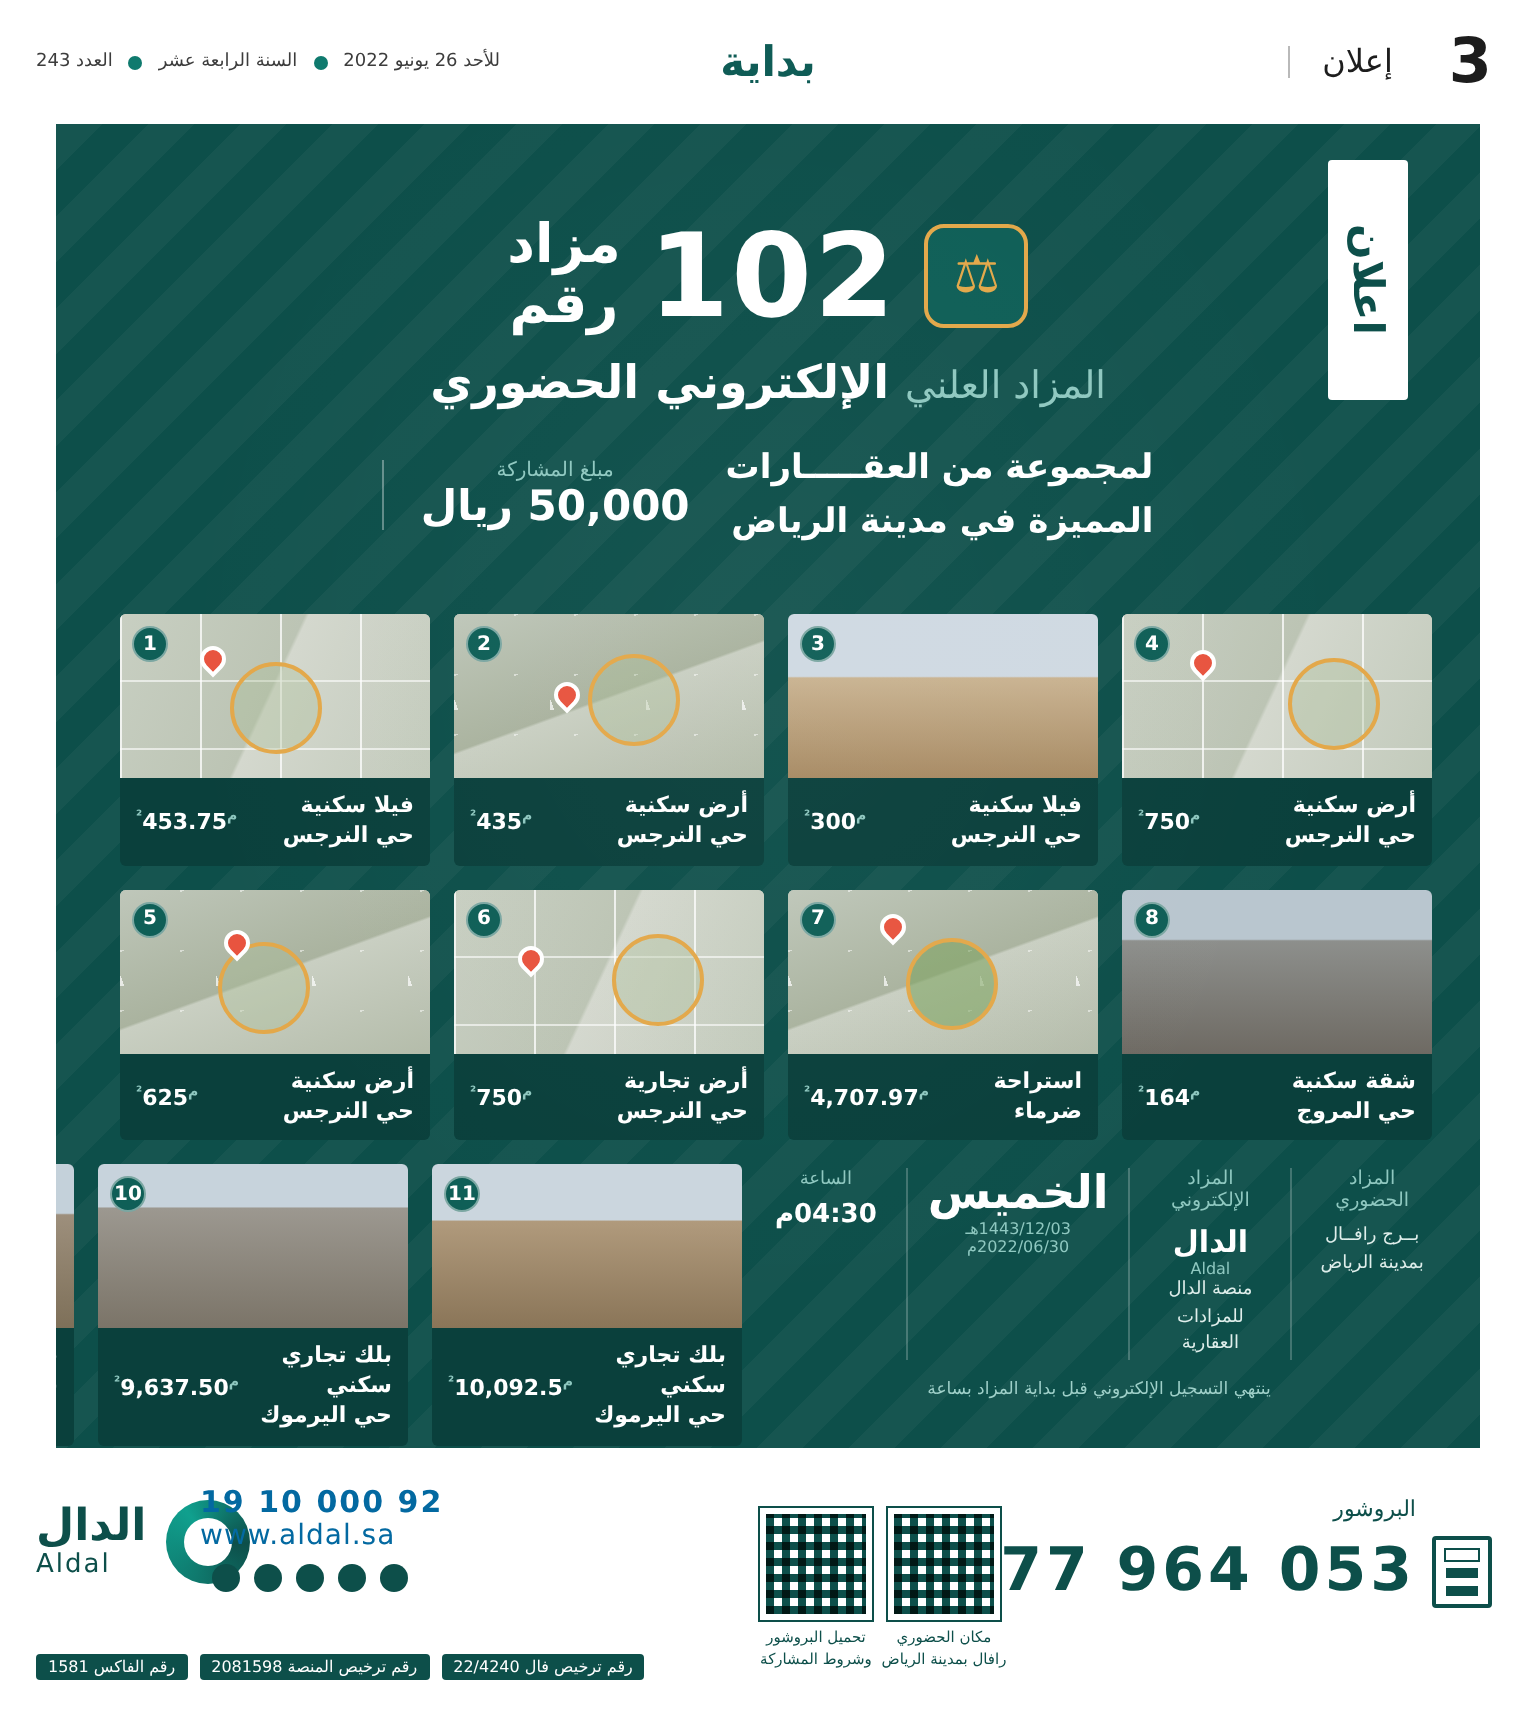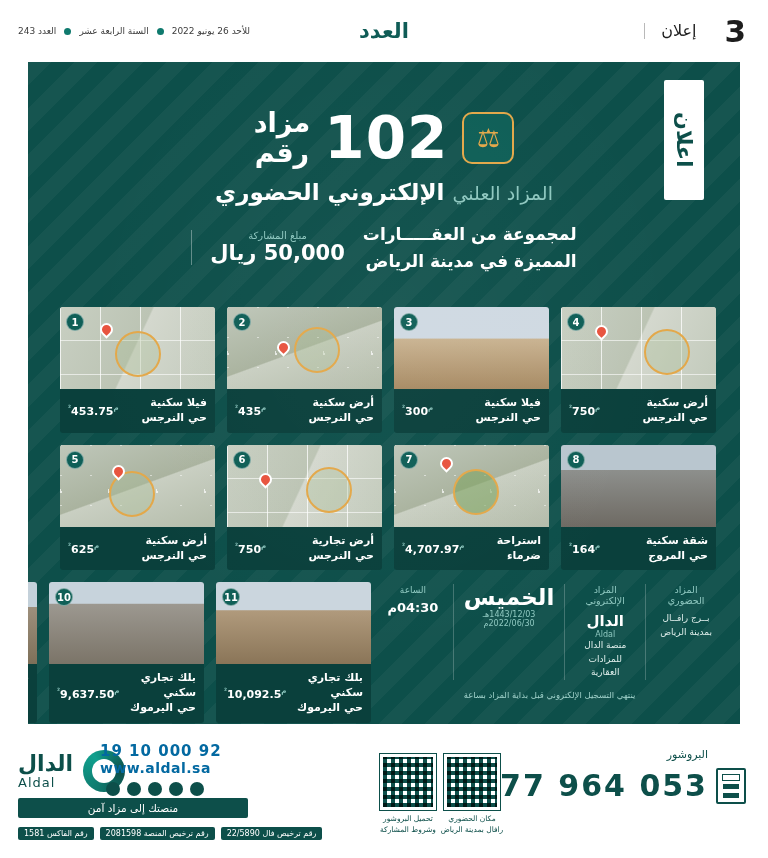--- a/index.html
+++ b/index.html
@@ -197,21 +197,21 @@
     background: conic-gradient(from 200deg, #0f7a6e, #10a08e, #0d4f4a 70%, #0f7a6e);
     position: relative;
   }
   .brand-mark::after{
     content:""; position:absolute; inset:9px; border-radius:50%; background:#fff;
   }
   .contact {
     position:absolute; left: 100px; top: 18px; text-align:left; color:#0369a1;
   }
   .contact .num { font-size: 15px; font-weight:bold; letter-spacing:1px; }
-  .contact .web { font-size: 14px; font-weight:bold; letter-spacing:.5px; }
+  .contact .web { font-size: 14px; font-weight:normal; letter-spacing:.5px; }
   .tagline {
     position:absolute; left: 18px; bottom: 40px; width: 230px;
     background:#0d4f4a; color:#fff; font-size: 10.5px; text-align:center;
     padding: 4px 8px; border-radius: 2px;
   }
   .social { position:absolute; left: 106px; bottom: 62px; display:flex; gap:7px; direction:ltr;}
   .social i {
     width: 14px; height: 14px; border-radius:50%; background:#0d4f4a; display:inline-block;
   }
   .lic {
@@ -224,21 +224,21 @@
 </head>
 <body>
 
 <div class="page">
 
   <div class="topbar">
     <div class="topbar-left">
       <div class="issue-num">3</div>
       <div class="issue-label">إعلان</div>
     </div>
-    <div class="masthead">العدد</div>
+    <div class="masthead">بداية</div>
     <div class="topbar-right">
       <span>للأحد 26 يونيو 2022</span>
       <span class="dot"></span>
       <span>السنة الرابعة عشر</span>
       <span class="dot"></span>
       <span>العدد 243</span>
     </div>
   </div>
 
   <div class="poster">
@@ -479,24 +479,23 @@
       </div>
 
       <div class="social">
         <i></i>
         <i></i>
         <i></i>
         <i></i>
         <i></i>
       </div>
 
-      <div class="tagline">منصتك إلى مزاد آمن</div>
 
       <div class="lic">
-        <span>رقم ترخيص فال 22/5890</span>
+        <span>رقم ترخيص فال 22/4240</span>
         <span>رقم ترخيص المنصة 2081598</span>
         <span>رقم الفاكس 1581</span>
       </div>
 
     </div>
   </div>
 
 </div>
 
 </body></html>

